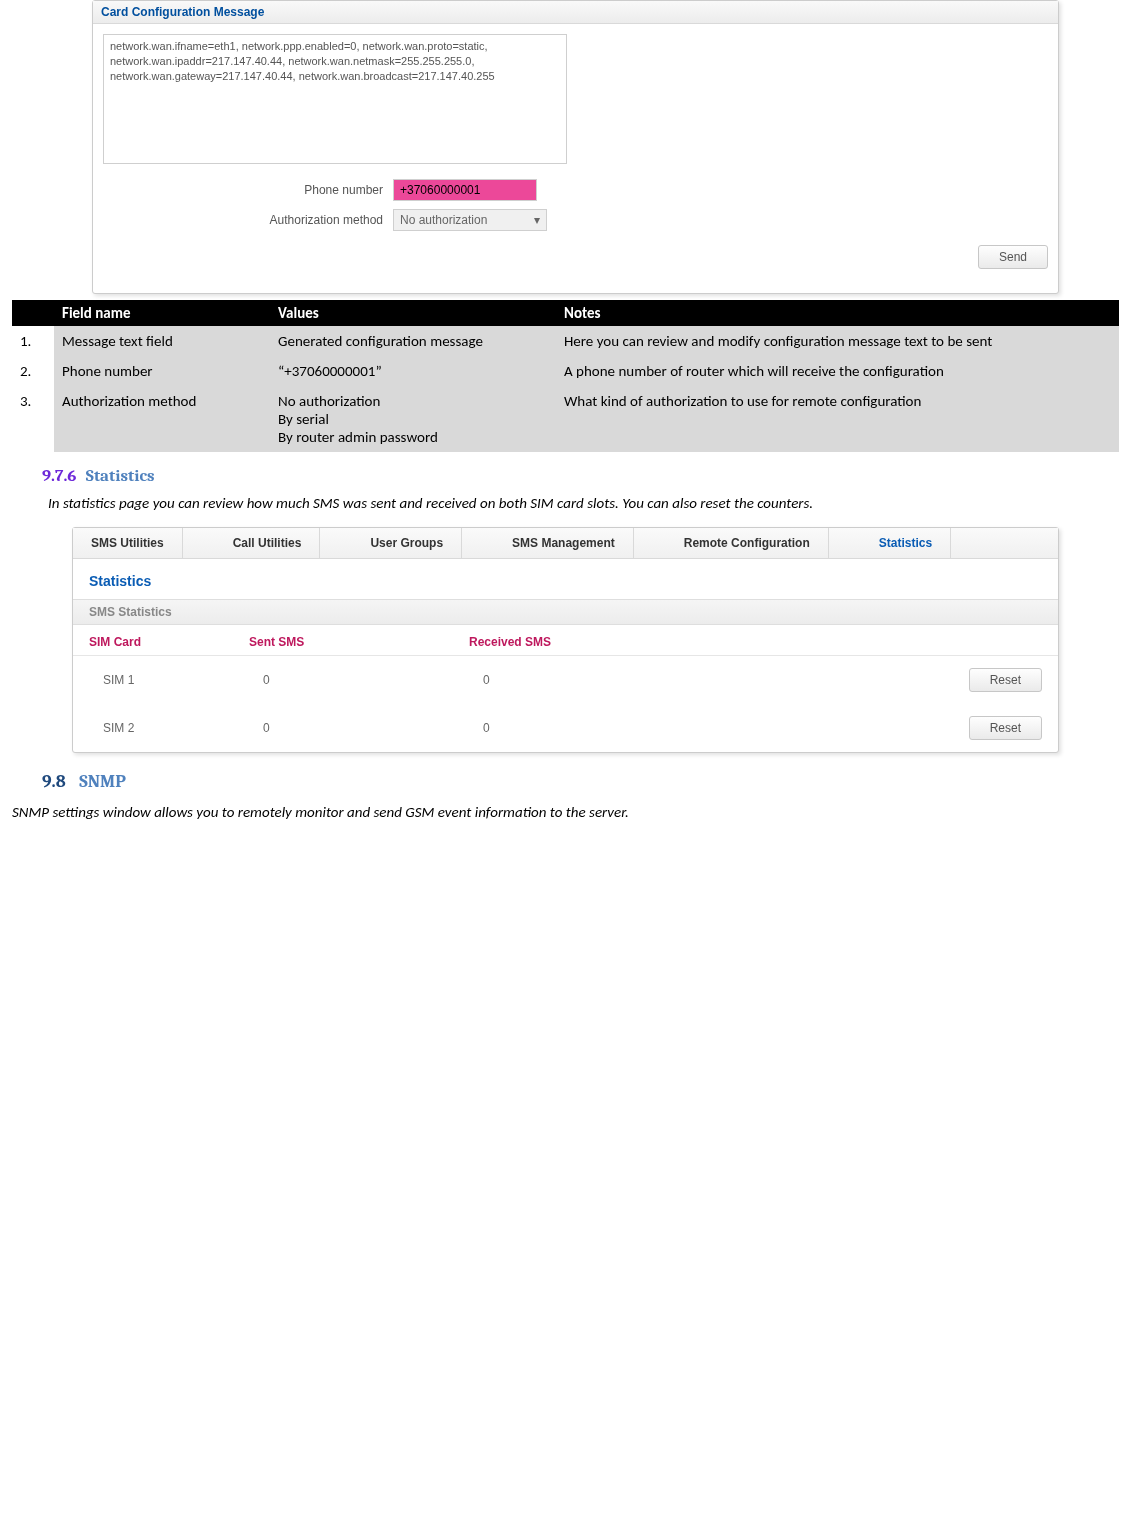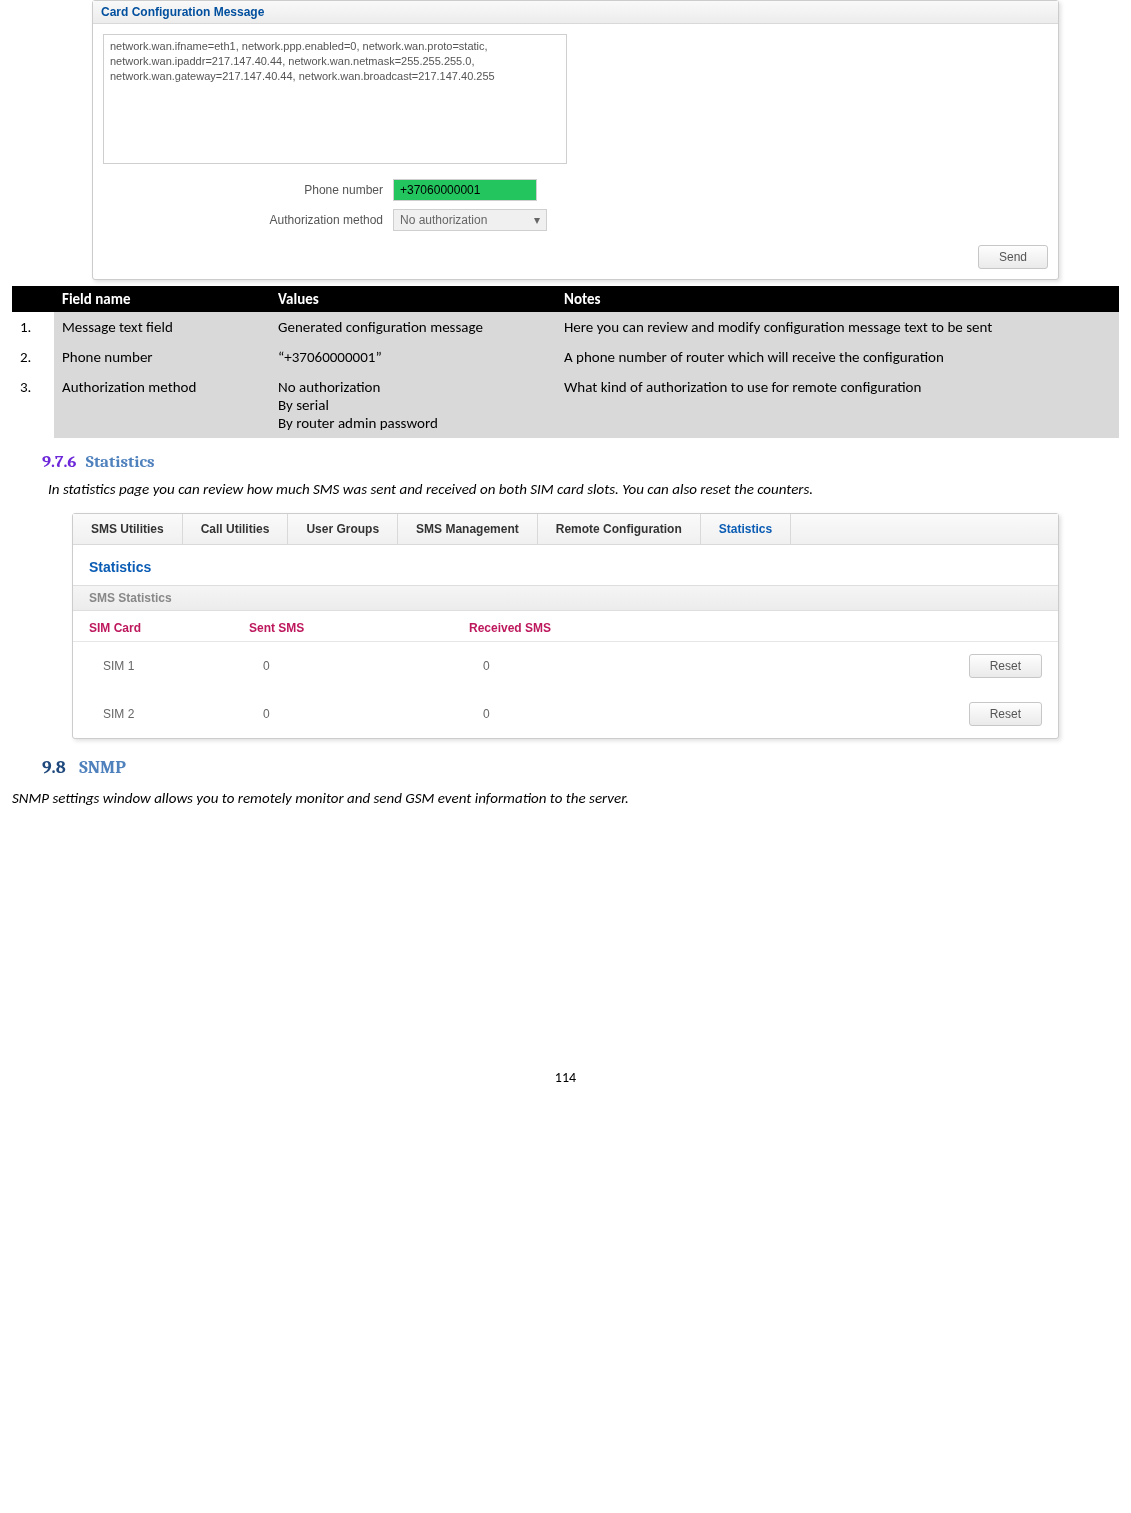--- a/index.html
+++ b/index.html
@@ -56,33 +56,33 @@
     text-align: right;
     padding-right: 10px;
     color: #555;
     font-size: 12px;
   }
   .text-input {
     border: 1px solid #cfcfcf;
     padding: 3px 6px;
     font-size: 12px;
     width: 130px;
-    background: #22c55e;
+    background: #ec4899;
   }
   .select-input {
     border: 1px solid #cfcfcf;
     padding: 3px 6px;
     font-size: 12px;
     width: 140px;
     background: #f0f0f0;
     color: #666;
   }
   .send-row {
     text-align: right;
-    padding: 6px 10px 10px 0;
+    padding: 6px 10px 24px 0;
   }
   .btn {
     background: linear-gradient(#fefefe,#eaeaea);
     border: 1px solid #c7c7c7;
     border-radius: 3px;
     padding: 4px 20px;
     font-size: 12px;
     color: #555;
     cursor: pointer;
     font-family: Arial, sans-serif;
@@ -158,20 +158,21 @@
     border-radius: 3px;
     box-shadow: 2px 2px 4px rgba(0,0,0,0.12);
     background: #fff;
     font-family: Arial, sans-serif;
     font-size: 12px;
   }
   .tabs {
     display: flex;
     border-bottom: 1px solid #d9d9d9;
     background: linear-gradient(#fafafa,#f0f0f0);
+    gap: 32px;
   }
   .tab {
     padding: 8px 18px;
     border-right: 1px solid #d9d9d9;
     color: #333;
     font-weight: bold;
     font-size: 12px;
   }
   .tab.active {
     color: #0a5cb4;
@@ -326,14 +327,13 @@
       <div class="c4"><button class="btn">Reset</button></div>
     </div>
   </div>
 
   <div class="sec-h2">
     <span class="num">9.8</span>
     <span class="title">SNMP</span>
   </div>
   <p class="body-text" style="text-indent:0;">SNMP settings window allows you to remotely monitor and send GSM event information to the server.</p>
 
-  <div class="pgnum">114</div>
 </div>
 
 </body></html>

